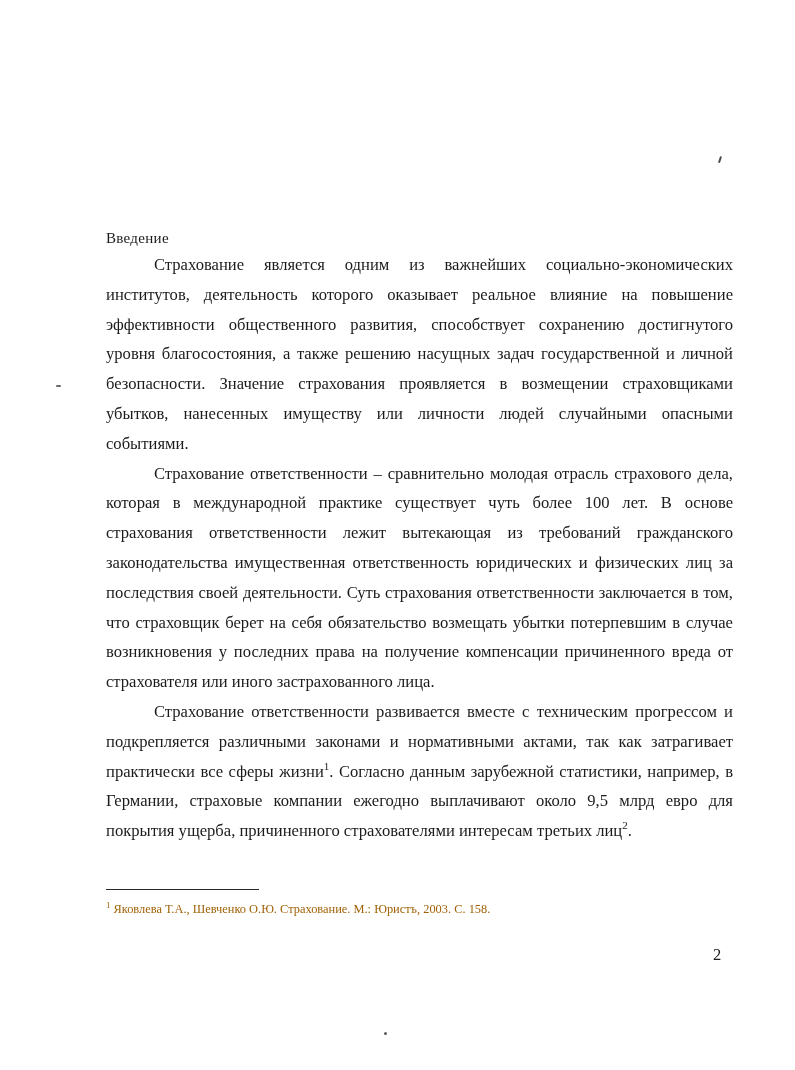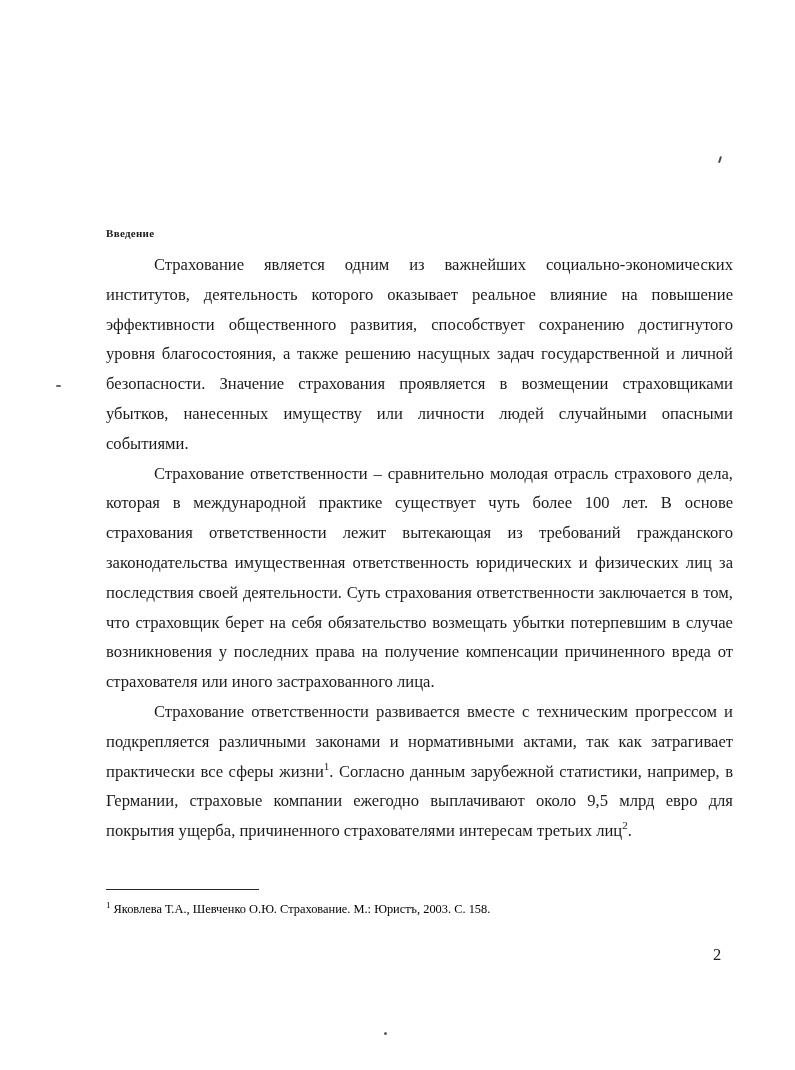--- a/index.html
+++ b/index.html
@@ -14,22 +14,22 @@
     margin: 0 auto;
     background: #ffffff;
     font-family: "Liberation Serif", "DejaVu Serif", serif;
     color: #1b1b1b;
     overflow: hidden;
   }
   .doc-title {
     position: absolute;
     top: 220px;
     left: 106px;
-    font-size: 11px;
-    font-weight: bold;
+    font-size: 15px;
+    font-weight: normal;
     letter-spacing: 0.3px;
   }
   .body-text {
     position: absolute;
     top: 250px;
     left: 106px;
     width: 627px;
     font-size: 16.6px;
     line-height: 29.8px;
     text-align: justify;
@@ -51,21 +51,21 @@
   }
   .footnote-rule {
     width: 153px;
     height: 0;
     border-top: 1.6px solid #2a2a2a;
     margin-bottom: 7px;
   }
   .footnote {
     font-size: 12.4px;
     line-height: 17.8px;
-    color: #000000;
+    color: #a16207;
     white-space: nowrap;
   }
   .footnote sup {
     font-size: 9px;
     margin-right: 3px;
   }
   .page-number {
     position: absolute;
     top: 945px;
     left: 713px;

